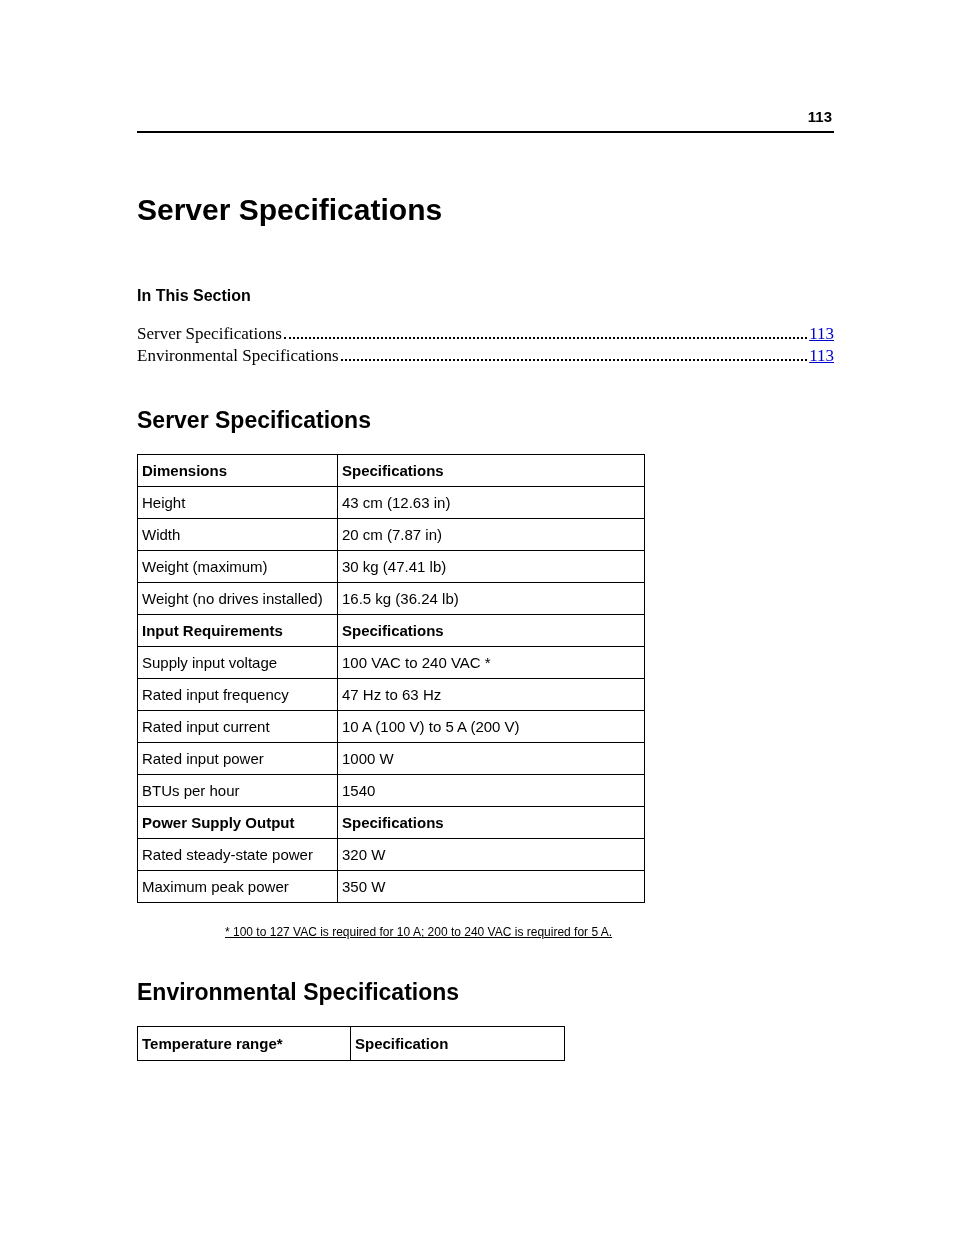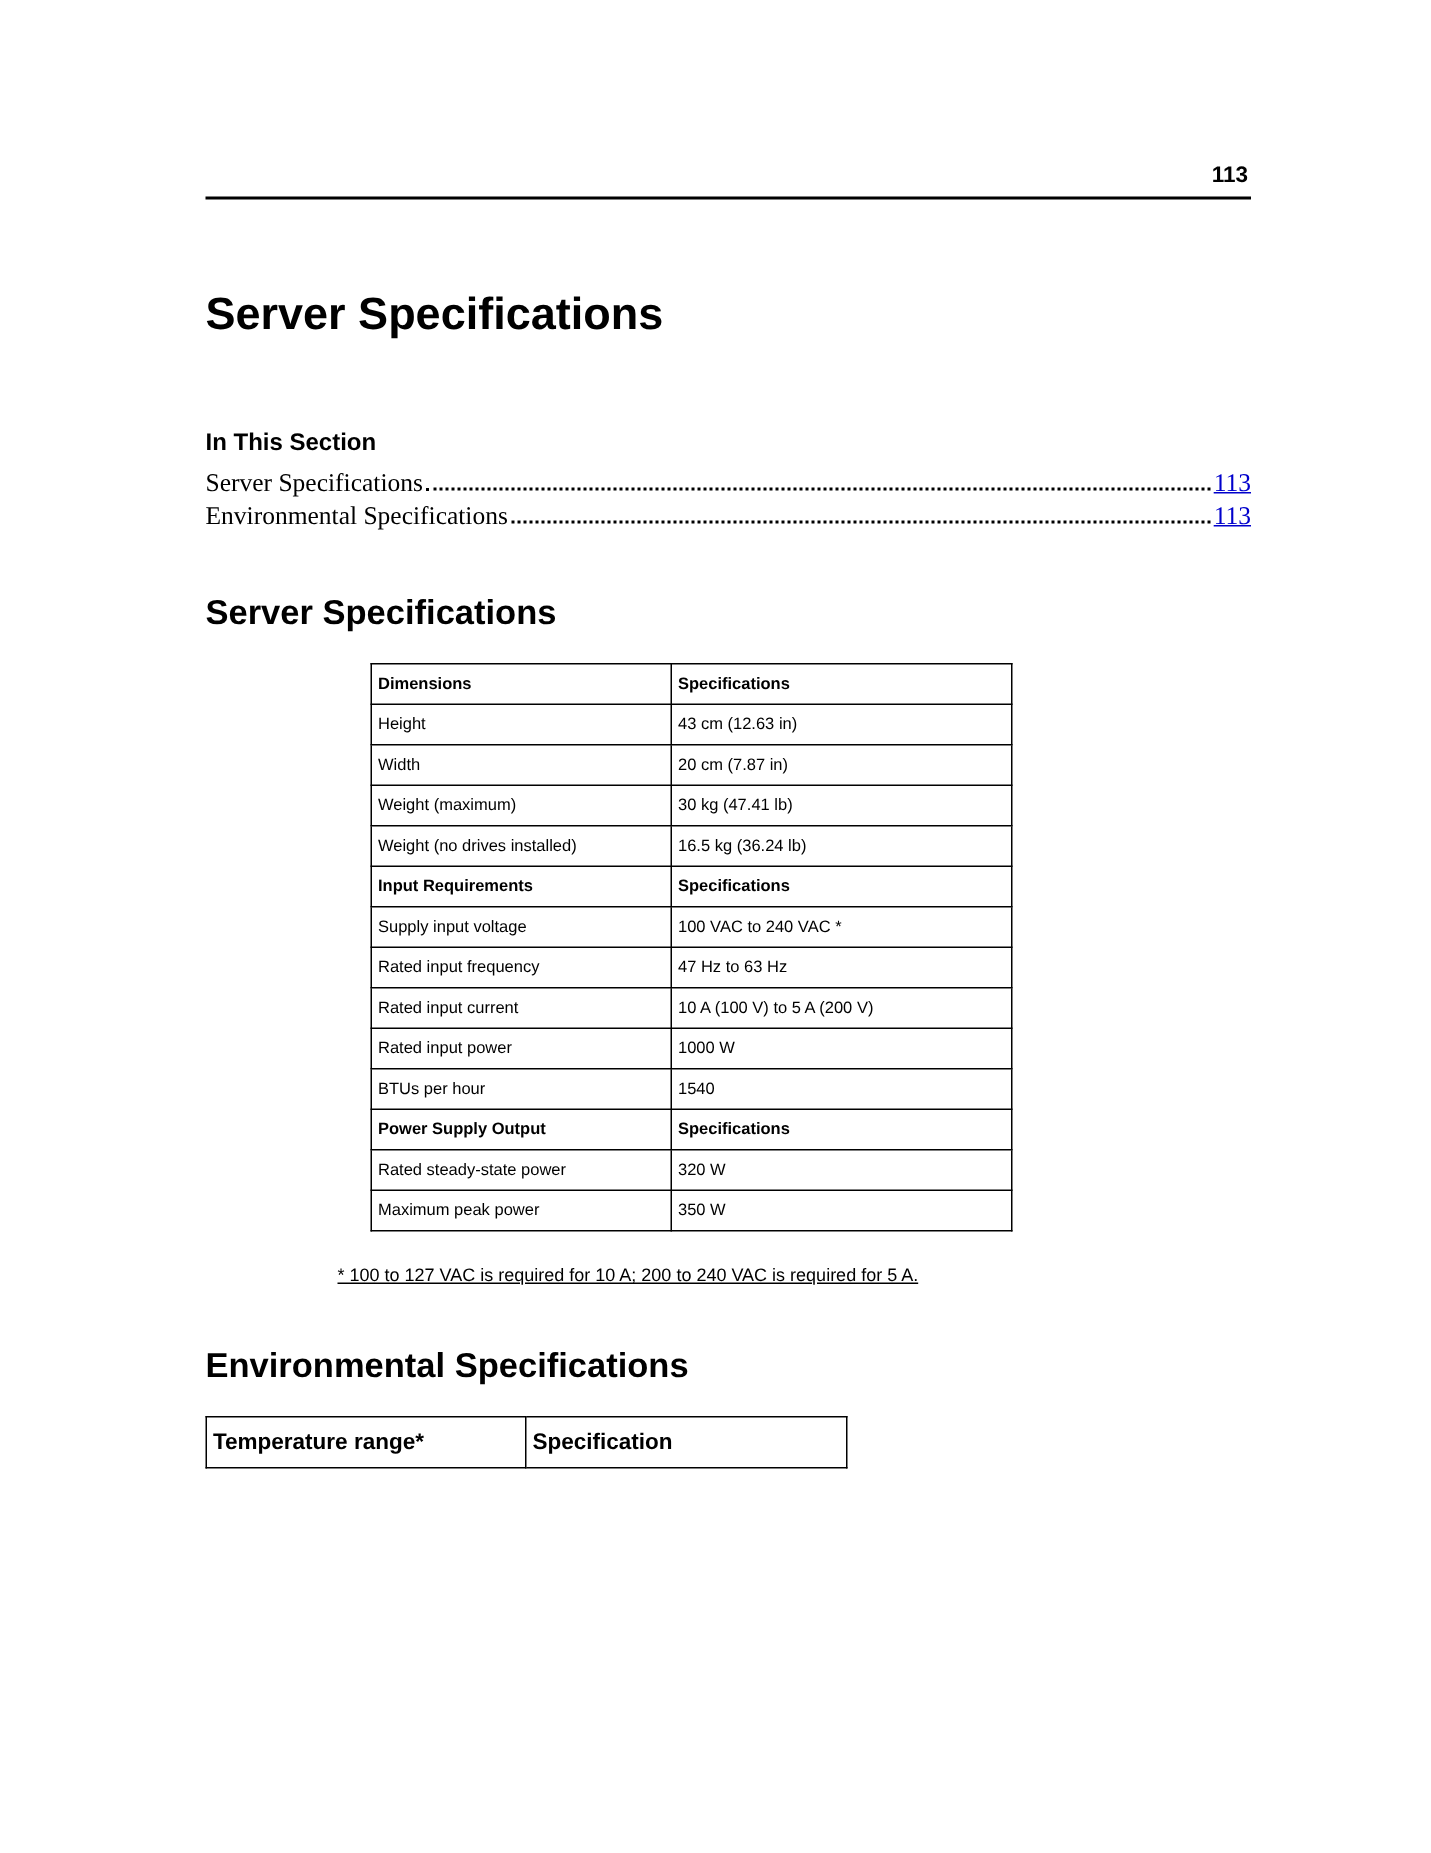--- a/index.html
+++ b/index.html
@@ -31,21 +31,21 @@
       margin-bottom: 60px;
     }
     h1 {
       font-size: 30px;
       font-weight: bold;
       margin-bottom: 60px;
     }
     .in-this-section {
       font-size: 16px;
       font-weight: bold;
-      margin-bottom: 6px;
+      margin-bottom: 18px;
     }
     .toc {
       font-family: "Times New Roman", Times, serif;
       font-size: 17px;
       margin-bottom: 40px;
     }
     .toc-row {
       display: flex;
       align-items: baseline;
       line-height: 1.3;
@@ -63,25 +63,24 @@
       color: #0000cc;
       text-decoration: underline;
       white-space: nowrap;
     }
     h2 {
       font-size: 23px;
       font-weight: bold;
       margin-bottom: 20px;
     }
     .spec-table {
-      margin-left: 110px;
       border-collapse: collapse;
       border: 1.5px solid #000;
-      font-size: 11px;
-      width: 428px;
+      font-size: 15px;
+      width: 508px;
     }
     .spec-table td, .spec-table th {
       border: 1px solid #000;
       padding: 7px 4px;
       text-align: left;
       vertical-align: middle;
     }
     .spec-table th {
       font-weight: bold;
     }

